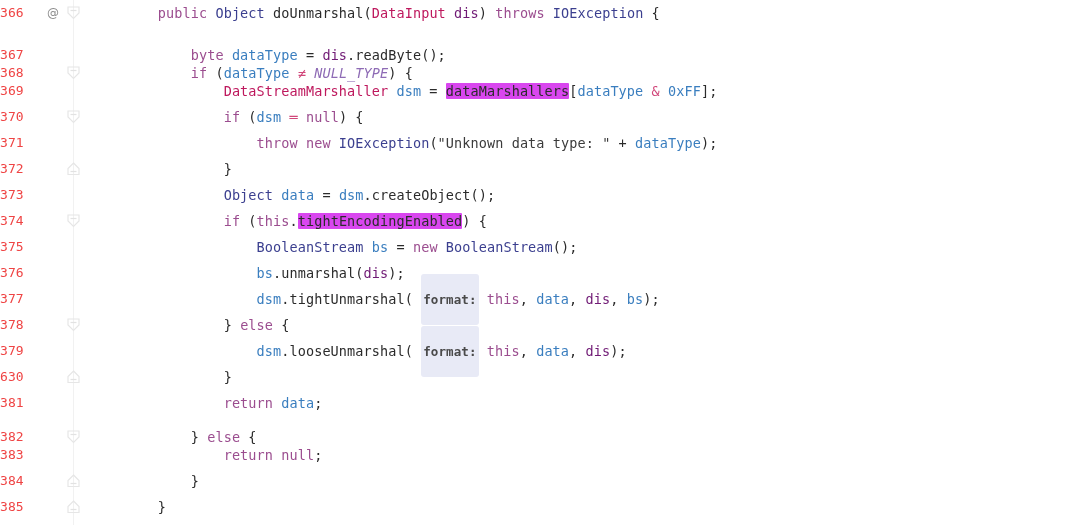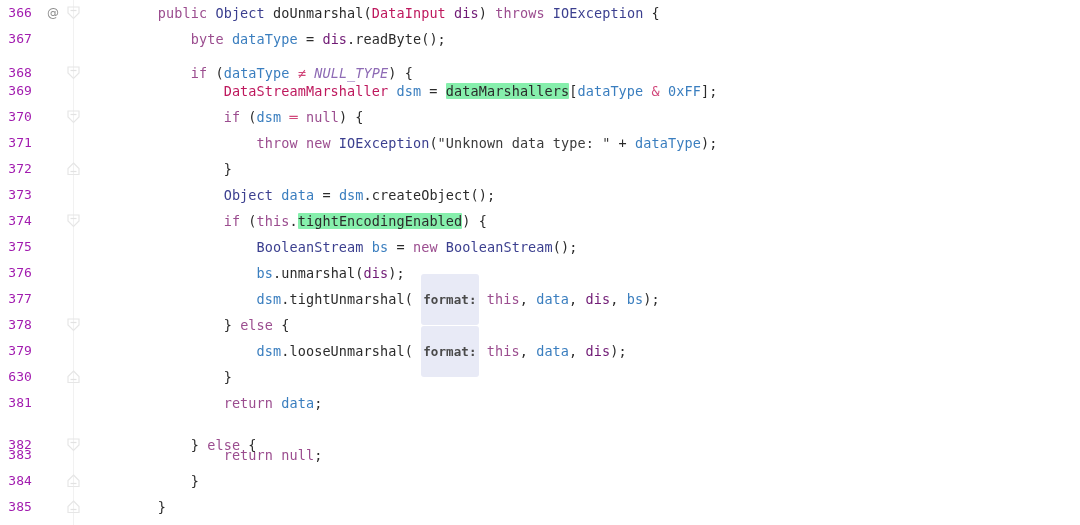--- a/index.html
+++ b/index.html
@@ -46,22 +46,21 @@
     line-height: 26px;
     white-space: pre;
     font-size: 13.5px;
     letter-spacing: 0.1px;
   }
 
   .lineno {
     position: absolute;
     left: 0;
     width: 32px;
-    text-align: right;
-    color: #a21caf;
+    color: #ef4444;
     font-size: 13px;
     font-family: "DejaVu Sans Mono", "Liberation Mono", monospace;
   }
 
   .annot {
     position: absolute;
     left: 44px;
     width: 18px;
     text-align: center;
     color: #8b8b8b;
@@ -102,21 +101,21 @@
   .param   { color: #701a75; }          
   .local   { color: #3a7ebf; }          
   .meth    { color: #2b2b2b; }          
   .str     { color: #3b3b3b; }          
   .op      { color: #d1477a; }          
   .plain   { color: #2b2b2b; }
   .punct   { color: #2b2b2b; }
 
   
   .hl-ident {
-    background: #86efac;
+    background: #d946ef;
     color: #2b2b2b;
     border-radius: 1px;
   }
 
   
   .hint {
     background: #e8eaf6;
     color: #4a4a4a;
     font-weight: bold;
     border-radius: 3px;
@@ -129,21 +128,21 @@
 
 <div id="editor">
   <div class="gutter">
     <div class="fold-rail"></div>
   </div>
   <div id="lines-host">
       <div class="line" style="top: 0px;"><div class="lineno">366</div><div class="annot"><span class="at-ring">@</span></div><div class="fold"><svg width="15" height="14" viewBox="0 0 15 14">
             <path d="M2 1 h11 v6 l-5.5 5.5 L2 7 Z" fill="none" stroke="#e6e6e6" stroke-width="1.2"></path>
             <path d="M4.5 4.5 h6" stroke="#e2e2e2" stroke-width="1.2"></path>
           </svg></div><div class="code"><span class="plain">        </span><span class="kw">public</span><span class="plain"> </span><span class="type">Object</span><span class="plain"> </span><span class="meth">doUnmarshal</span><span class="punct">(</span><span class="itype">DataInput</span><span class="plain"> </span><span class="param">dis</span><span class="punct">) </span><span class="kw">throws</span><span class="plain"> </span><span class="type">IOException</span><span class="punct"> {</span></div></div>
-      <div class="line" style="top: 0px; padding-left: 8px;"><div class="lineno">367</div><div class="code"><span class="plain">            </span><span class="kw">byte</span><span class="plain"> </span><span class="local">dataType</span><span class="punct"> = </span><span class="param">dis</span><span class="punct">.</span><span class="meth">readByte</span><span class="punct">();</span></div></div>
+      <div class="line" style="top: 16px; padding-left: 8px;"><div class="lineno">367</div><div class="code"><span class="plain">            </span><span class="kw">byte</span><span class="plain"> </span><span class="local">dataType</span><span class="punct"> = </span><span class="param">dis</span><span class="punct">.</span><span class="meth">readByte</span><span class="punct">();</span></div></div>
       <div class="line" style="top: 8px;"><div class="lineno">368</div><div class="fold"><svg width="15" height="14" viewBox="0 0 15 14">
             <path d="M2 1 h11 v6 l-5.5 5.5 L2 7 Z" fill="none" stroke="#e6e6e6" stroke-width="1.2"></path>
             <path d="M4.5 4.5 h6" stroke="#e2e2e2" stroke-width="1.2"></path>
           </svg></div><div class="code"><span class="plain">            </span><span class="kw">if</span><span class="punct"> (</span><span class="local">dataType</span><span class="plain"> </span><span class="op">≠</span><span class="plain"> </span><span class="sfield">NULL_TYPE</span><span class="punct">) {</span></div></div>
       <div class="line" style="top: 0px;"><div class="lineno">369</div><div class="code"><span class="plain">                </span><span class="itype">DataStreamMarshaller</span><span class="plain"> </span><span class="local">dsm</span><span class="punct"> = </span><span class="hl-ident">dataMarshallers</span><span class="punct">[</span><span class="local">dataType</span><span class="plain"> </span><span class="op">&amp;</span><span class="plain"> </span><span class="local">0xFF</span><span class="punct">];</span></div></div>
       <div class="line" style="top: 0px;"><div class="lineno">370</div><div class="fold"><svg width="15" height="14" viewBox="0 0 15 14">
             <path d="M2 1 h11 v6 l-5.5 5.5 L2 7 Z" fill="none" stroke="#e6e6e6" stroke-width="1.2"></path>
             <path d="M4.5 4.5 h6" stroke="#e2e2e2" stroke-width="1.2"></path>
           </svg></div><div class="code"><span class="plain">                </span><span class="kw">if</span><span class="punct"> (</span><span class="local">dsm</span><span class="plain"> </span><span class="op">═</span><span class="plain"> </span><span class="kw">null</span><span class="punct">) {</span></div></div>
       <div class="line" style="top: 0px;"><div class="lineno">371</div><div class="code"><span class="plain">                    </span><span class="kw">throw</span><span class="plain"> </span><span class="kw">new</span><span class="plain"> </span><span class="type">IOException</span><span class="punct">(</span><span class="str">"Unknown data type: "</span><span class="punct"> + </span><span class="local">dataType</span><span class="punct">);</span></div></div>
@@ -162,21 +161,21 @@
       <div class="line" style="top: 0px;"><div class="lineno">378</div><div class="fold"><svg width="15" height="14" viewBox="0 0 15 14">
             <path d="M2 1 h11 v6 l-5.5 5.5 L2 7 Z" fill="none" stroke="#e6e6e6" stroke-width="1.2"></path>
             <path d="M4.5 4.5 h6" stroke="#e2e2e2" stroke-width="1.2"></path>
           </svg></div><div class="code"><span class="plain">                </span><span class="punct">} </span><span class="kw">else</span><span class="punct"> {</span></div></div>
       <div class="line" style="top: 0px;"><div class="lineno">379</div><div class="code"><span class="plain">                    </span><span class="local">dsm</span><span class="punct">.</span><span class="meth">looseUnmarshal</span><span class="punct">( </span><span class="hint">format:</span><span class="plain"> </span><span class="kw">this</span><span class="punct">, </span><span class="local">data</span><span class="punct">, </span><span class="param">dis</span><span class="punct">);</span></div></div>
       <div class="line" style="top: 0px;"><div class="lineno">630</div><div class="fold"><svg width="15" height="14" viewBox="0 0 15 14">
             <path d="M7.5 1 L13 6.5 v6 H2 v-6 Z" fill="none" stroke="#e6e6e6" stroke-width="1.2"></path>
             <path d="M4.5 9.5 h6" stroke="#e2e2e2" stroke-width="1.2"></path>
           </svg></div><div class="code"><span class="plain">                </span><span class="punct">}</span></div></div>
       <div class="line" style="top: 0px;"><div class="lineno">381</div><div class="code"><span class="plain">                </span><span class="kw">return</span><span class="plain"> </span><span class="local">data</span><span class="punct">;</span></div></div>
-      <div class="line" style="top: 16px; padding-left: 14px;"><div class="lineno">382</div><div class="fold"><svg width="15" height="14" viewBox="0 0 15 14">
+      <div class="line" style="top: 8px; padding-left: 14px;"><div class="lineno">382</div><div class="fold"><svg width="15" height="14" viewBox="0 0 15 14">
             <path d="M2 1 h11 v6 l-5.5 5.5 L2 7 Z" fill="none" stroke="#e6e6e6" stroke-width="1.2"></path>
             <path d="M4.5 4.5 h6" stroke="#e2e2e2" stroke-width="1.2"></path>
           </svg></div><div class="code"><span class="plain">            </span><span class="punct">} </span><span class="kw">else</span><span class="punct"> {</span></div></div>
       <div class="line" style="top: 0px;"><div class="lineno">383</div><div class="code"><span class="plain">                </span><span class="kw">return</span><span class="plain"> </span><span class="kw">null</span><span class="punct">;</span></div></div>
       <div class="line" style="top: 0px;"><div class="lineno">384</div><div class="fold"><svg width="15" height="14" viewBox="0 0 15 14">
             <path d="M7.5 1 L13 6.5 v6 H2 v-6 Z" fill="none" stroke="#e6e6e6" stroke-width="1.2"></path>
             <path d="M4.5 9.5 h6" stroke="#e2e2e2" stroke-width="1.2"></path>
           </svg></div><div class="code"><span class="plain">            </span><span class="punct">}</span></div></div>
       <div class="line" style="top: 0px;"><div class="lineno">385</div><div class="fold"><svg width="15" height="14" viewBox="0 0 15 14">
             <path d="M7.5 1 L13 6.5 v6 H2 v-6 Z" fill="none" stroke="#e6e6e6" stroke-width="1.2"></path>

